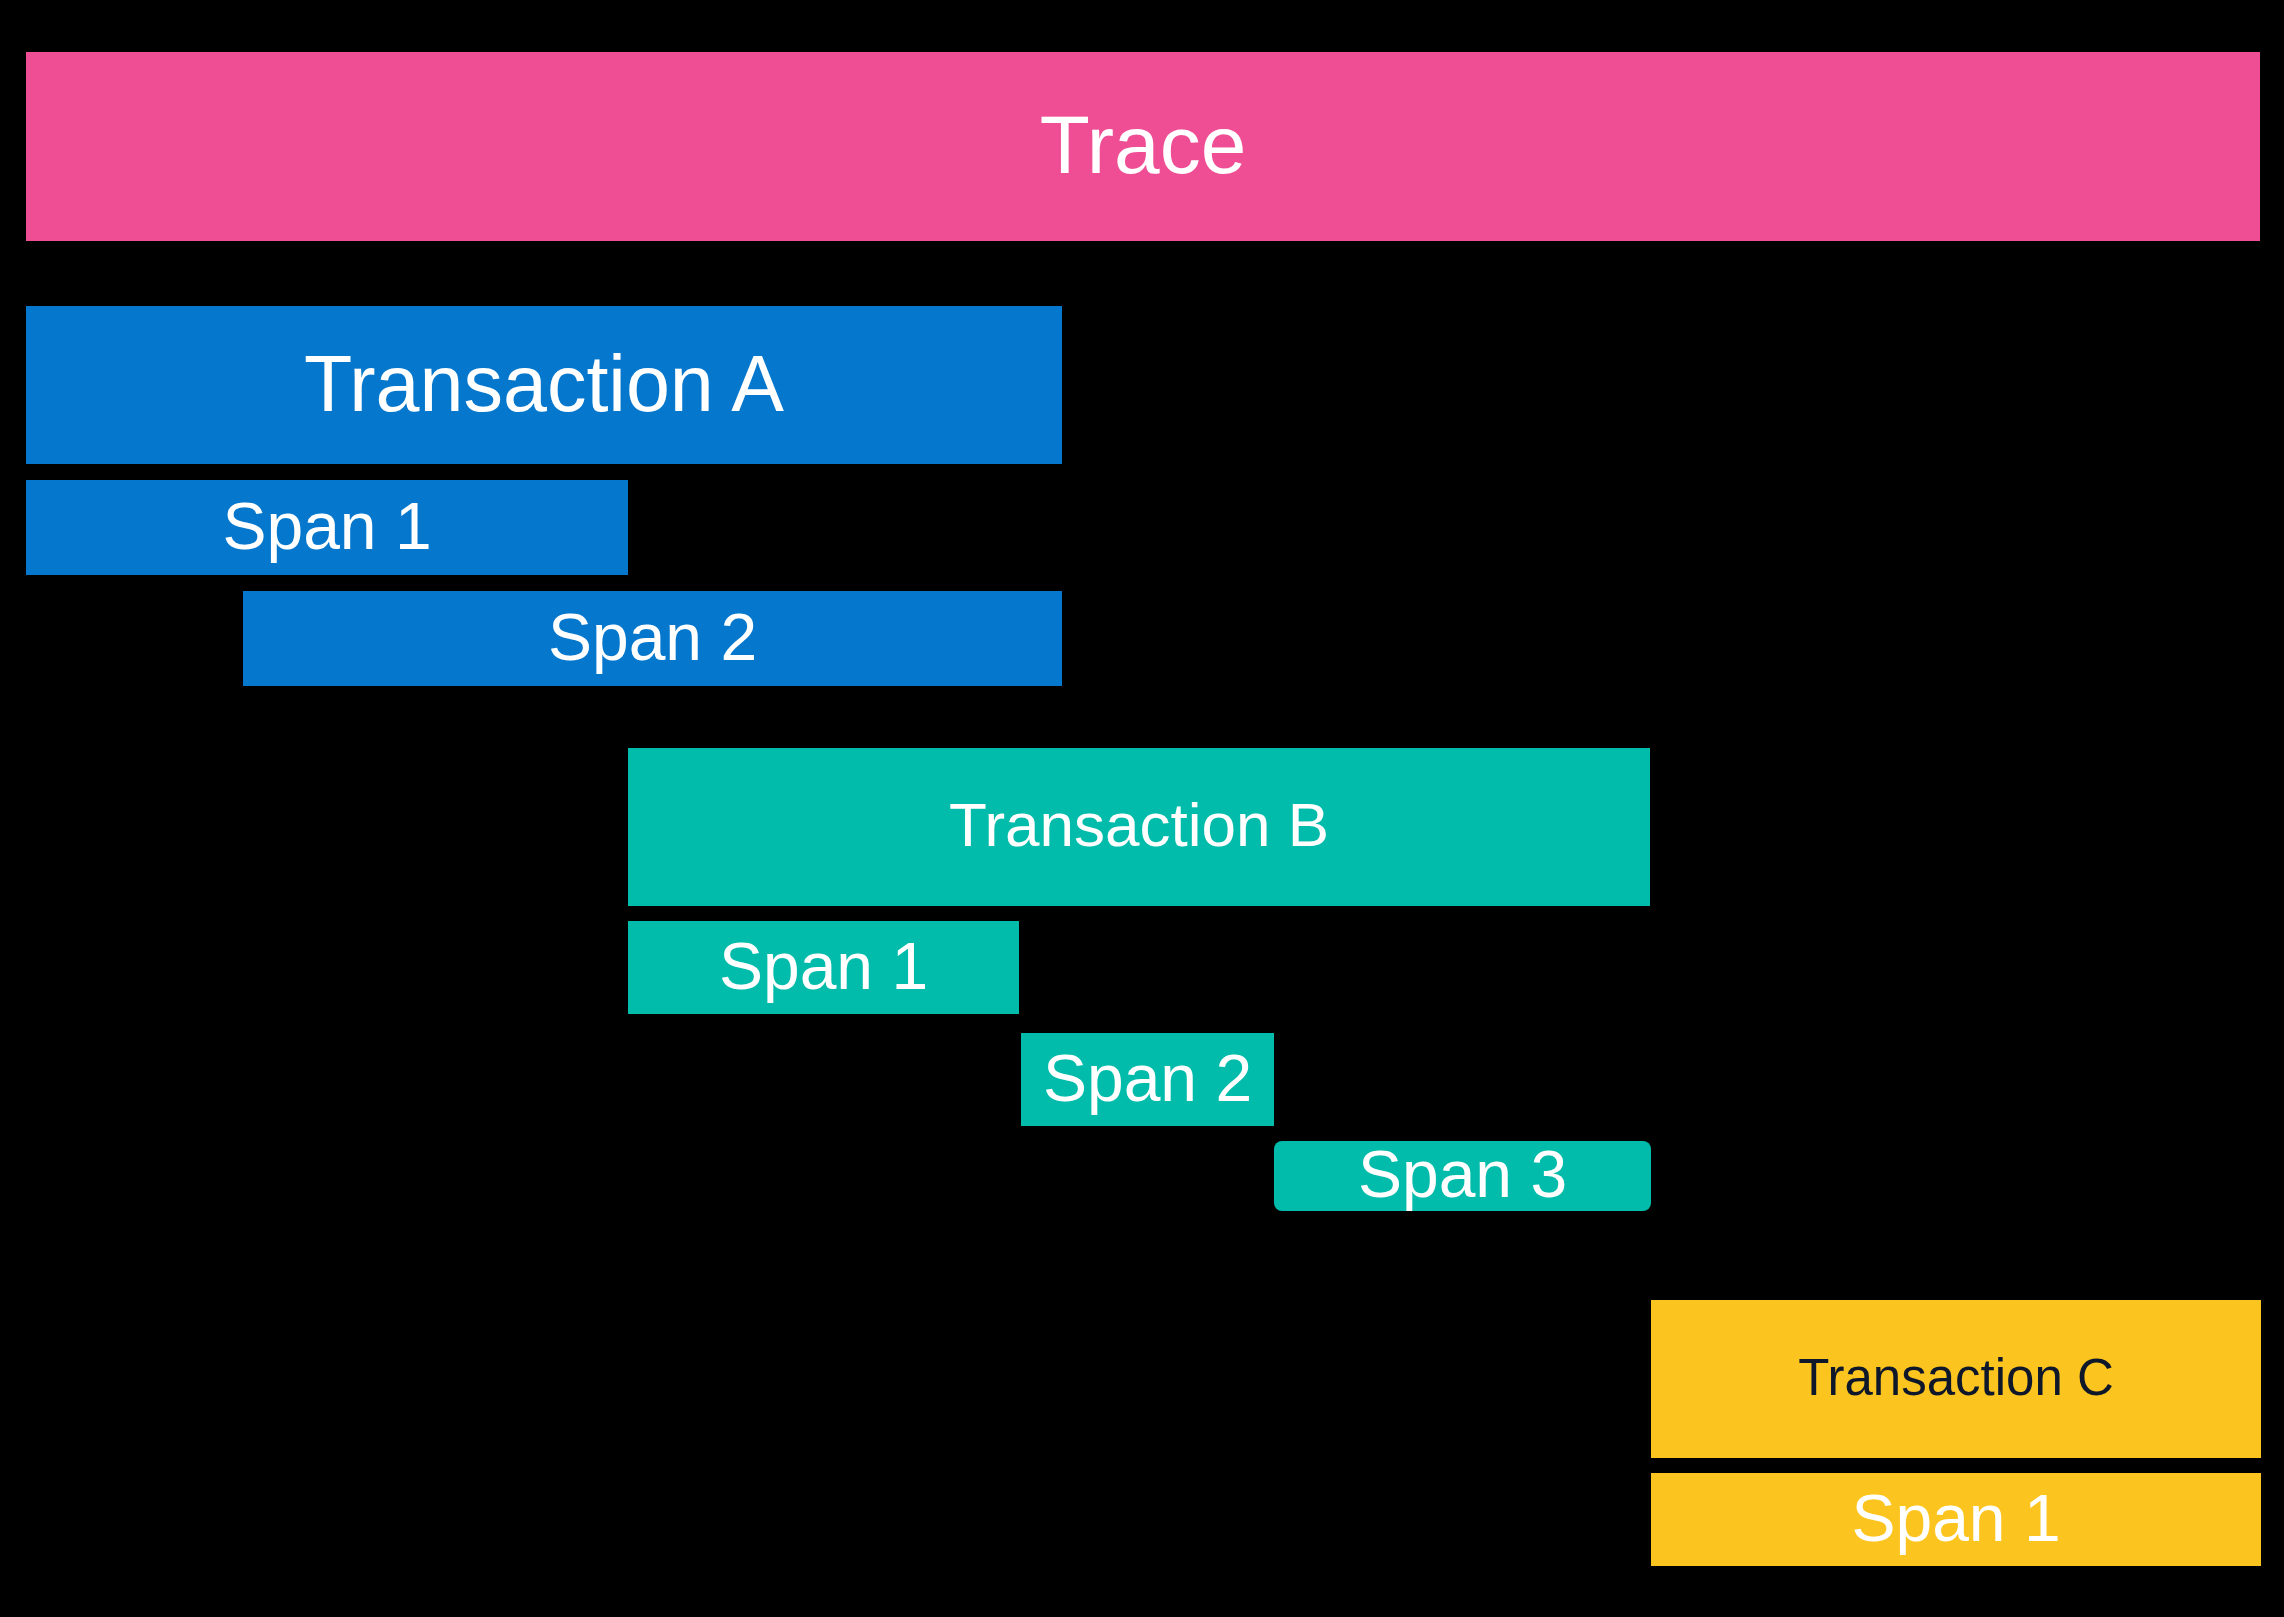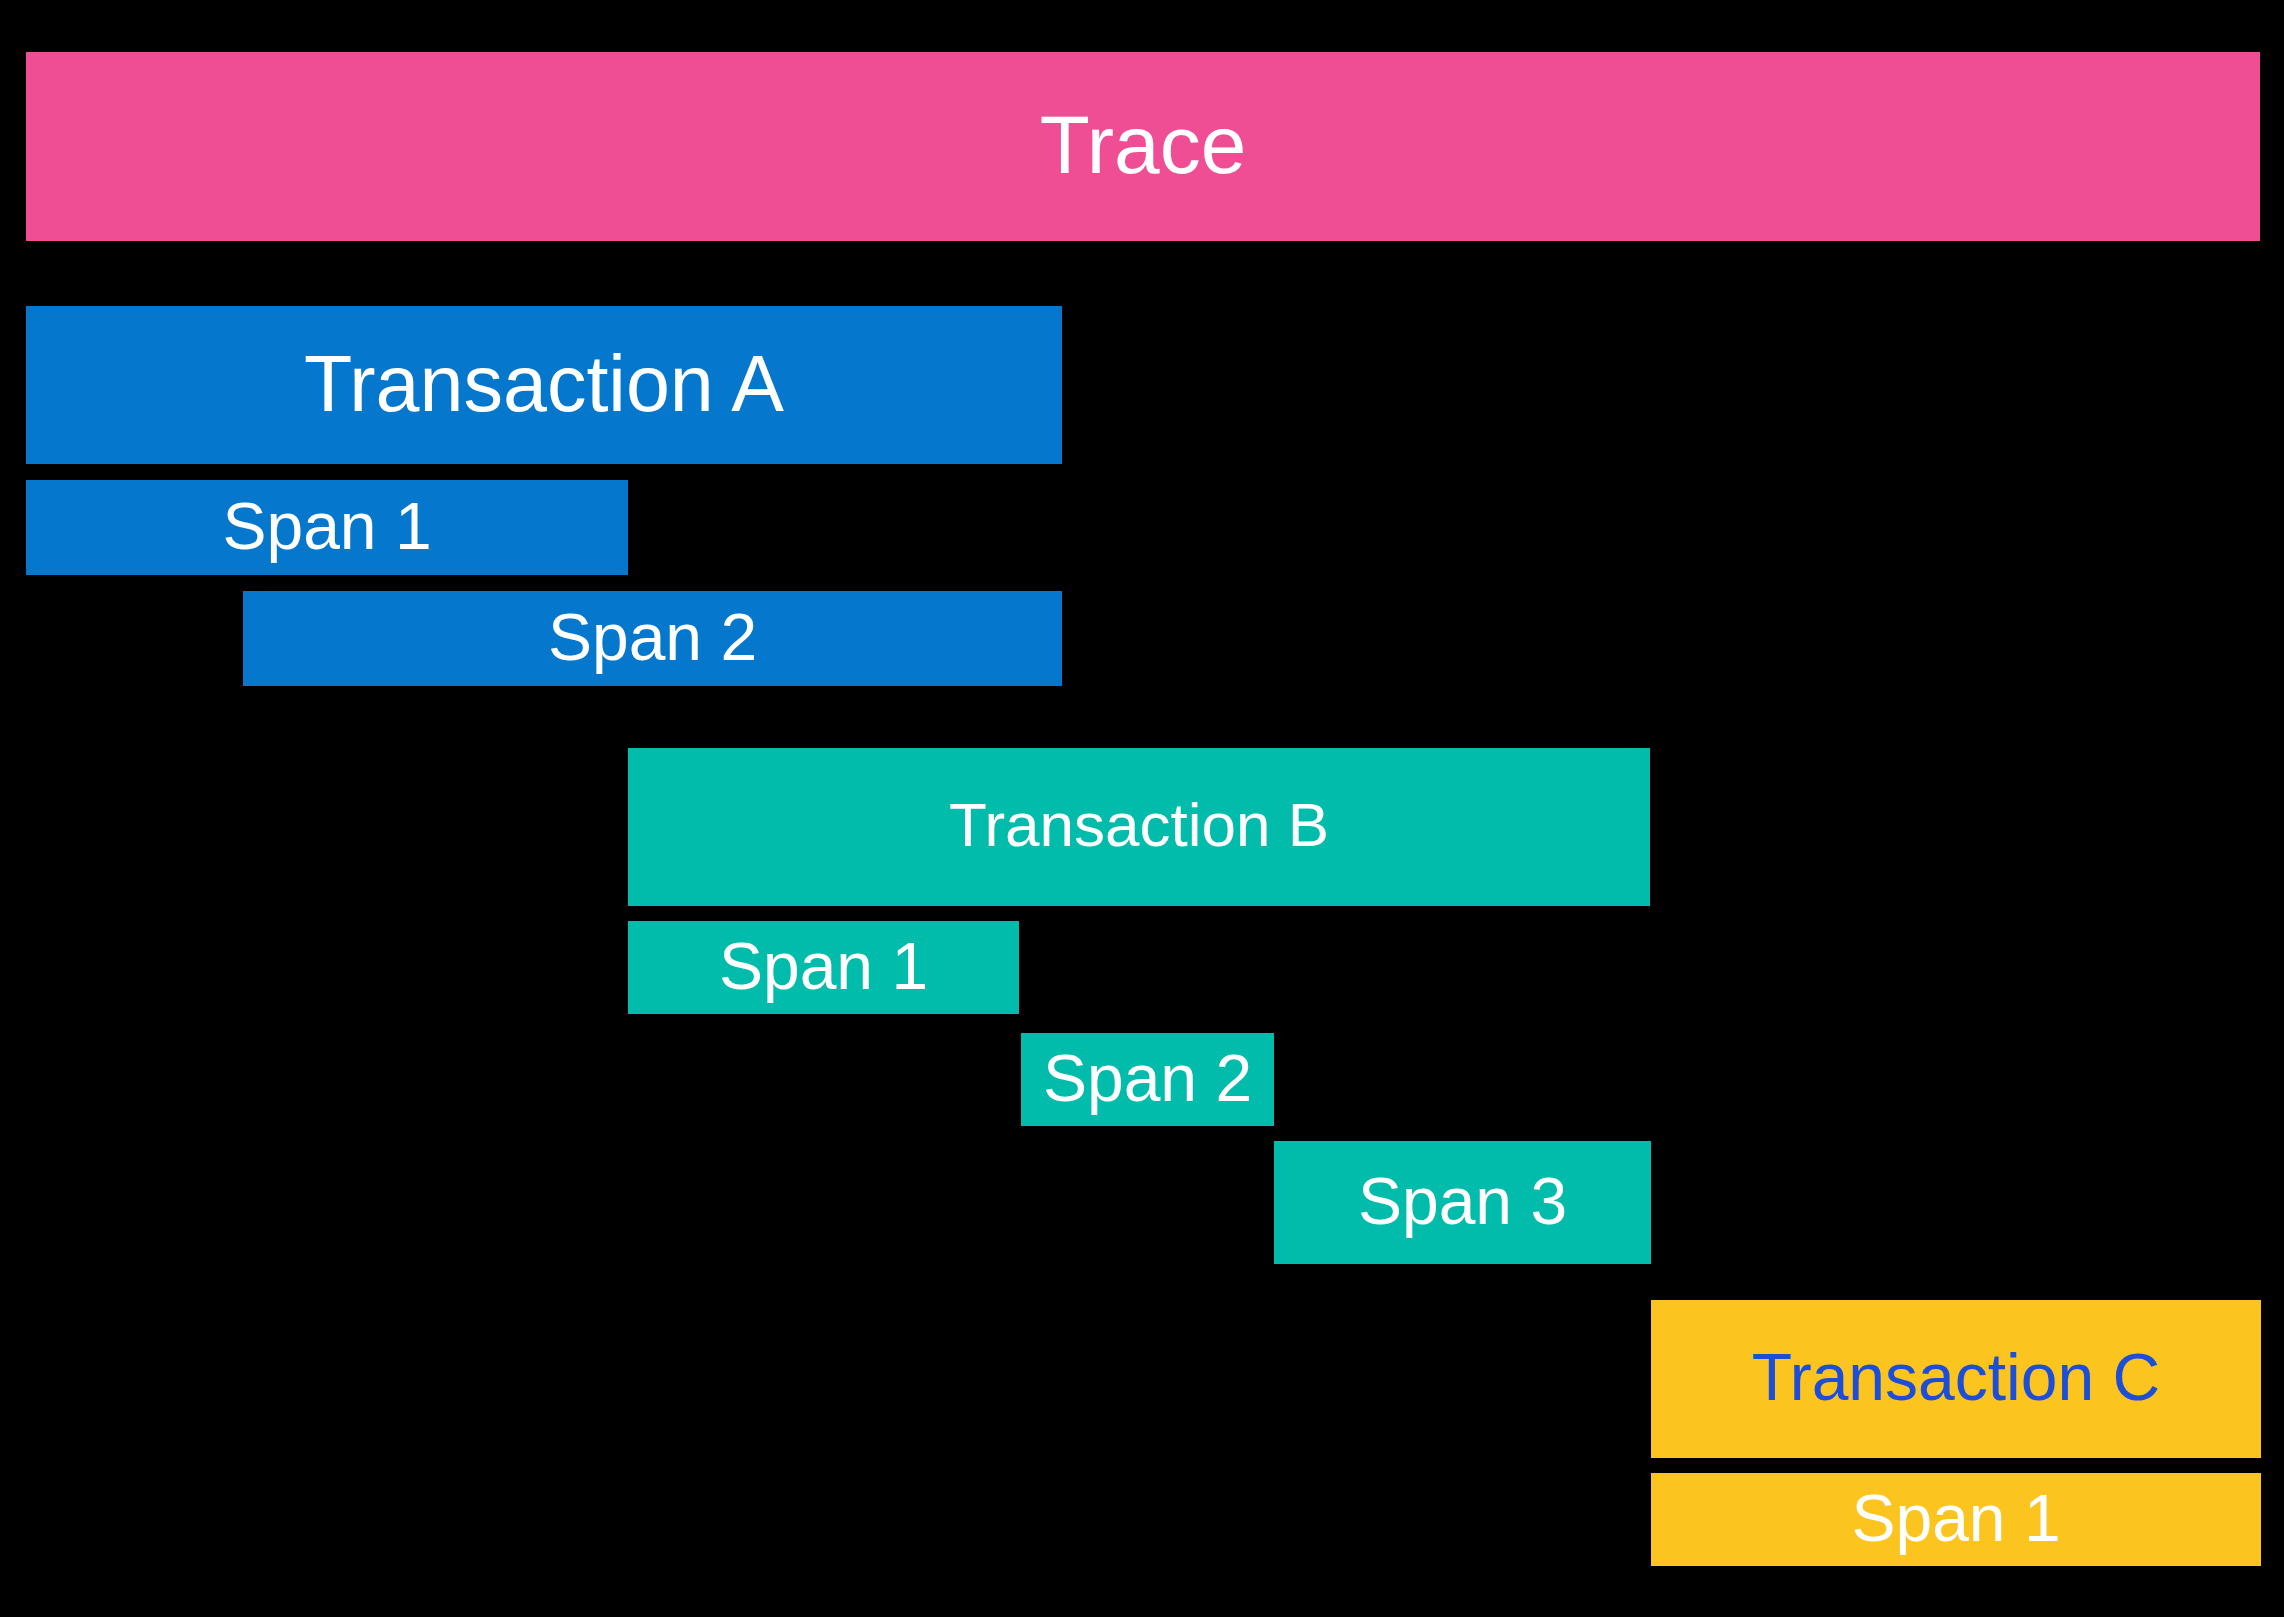--- a/index.html
+++ b/index.html
@@ -62,26 +62,26 @@
   </div>
 
   <div class="bar" style="left: 628px; top: 921px; width: 391px; height: 93px; background: rgb(1, 188, 171);">
     <span class="bar-label" style="font-size: 66px; color: rgb(255, 255, 255);">Span 1</span>
   </div>
 
   <div class="bar" style="left: 1021px; top: 1033px; width: 253px; height: 93px; background: rgb(1, 188, 171);">
     <span class="bar-label" style="font-size: 66px; color: rgb(255, 255, 255);">Span 2</span>
   </div>
 
-  <div class="bar" style="left: 1274px; top: 1141px; width: 377px; height: 123px; background: rgb(1, 188, 171);">
+  <div class="bar" style="left: 1274px; top: 1141px; width: 377px; height: 70px; background: rgb(1, 188, 171); border-radius: 8px;">
     <span class="bar-label" style="font-size: 66px; color: rgb(255, 255, 255);">Span 3</span>
   </div>
 
   <div class="bar" style="left: 1651px; top: 1300px; width: 610px; height: 158px; background: rgb(252, 196, 30);">
-    <span class="bar-label" style="font-size: 66px; color: #1d4ed8;">Transaction C</span>
+    <span class="bar-label" style="font-size: 51px; color: #0f172a;">Transaction C</span>
   </div>
 
   <div class="bar" style="left: 1651px; top: 1473px; width: 610px; height: 93px; background: rgb(252, 196, 30);">
     <span class="bar-label" style="font-size: 66px; color: rgb(255, 255, 255);">Span 1</span>
   </div>
 
 </div>
 
 
 </body></html>

